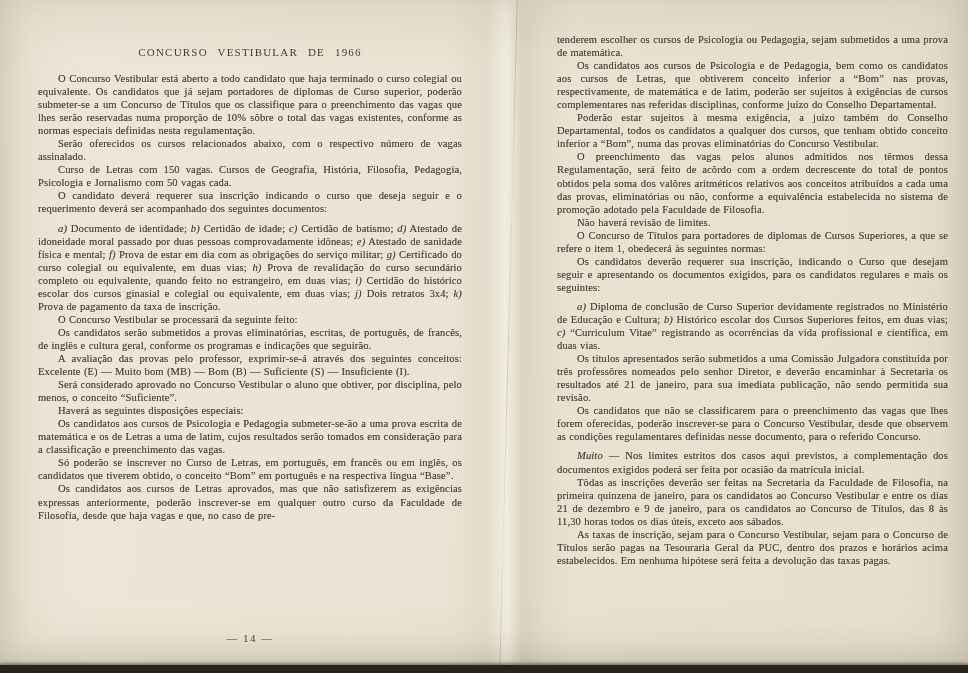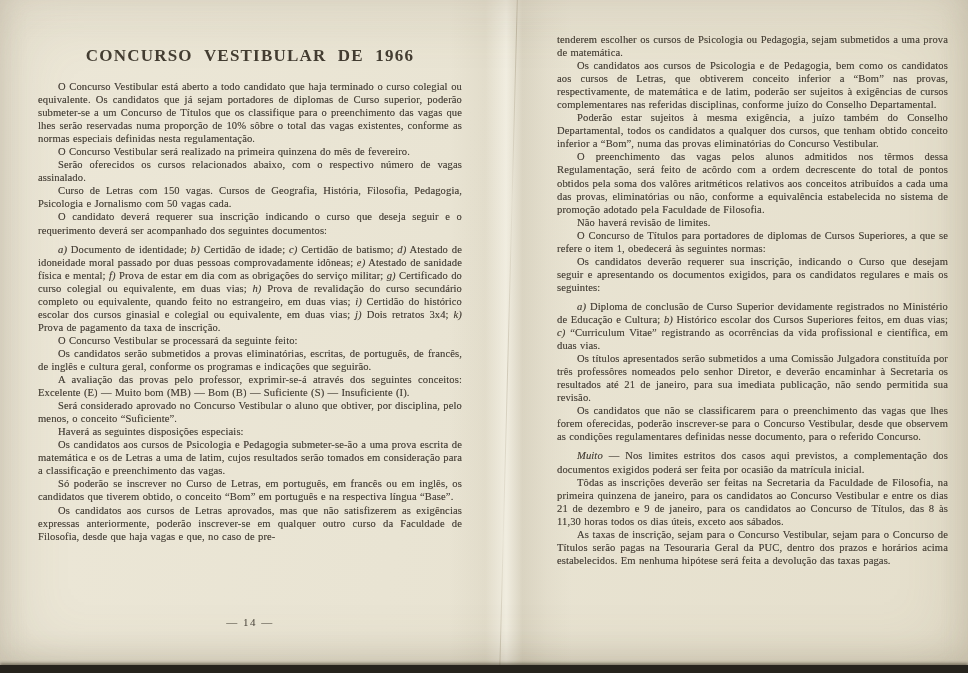--- a/index.html
+++ b/index.html
@@ -10,22 +10,22 @@
     overflow: hidden;
     background: linear-gradient(100deg, #ece7d7 0%, var(--paper, #e9e4d3) 45%, #e5dfcc 100%);
     font-family: "Liberation Serif", "DejaVu Serif", serif;
     color: var(--ink, #49433a);
   }
   .page { position: absolute; }
   .page-left  { left: 38px;  top: 46px; width: 424px; }
   .page-right { left: 557px; top: 33px; width: 391px; }
   .title {
     margin: 0 0 14px 0;
-    font-size: 17px;
-    font-weight: bold;
+    font-size: 11px;
+    font-weight: normal;
     text-align: center;
     letter-spacing: 1.2px;
     word-spacing: 6px;
     color: #433d32;
   }
   .body {
     font-size: 10.6px;
     line-height: 13.05px;
     letter-spacing: 0.1px;
     word-spacing: 0.5px;
@@ -34,20 +34,21 @@
   .para { margin: 0; text-indent: 20px; text-align: justify; }
   .para.no-indent { text-indent: 0; }
   .para.gap { margin-top: 6px; }
   .it { font-style: italic; }
   .page-number {
     position: absolute;
     text-align: center;
     font-size: 11px;
     letter-spacing: 1.5px;
     color: #49433a;
+    margin-top: 16px;
   }
   .pn-left  { left: 38px;  top: 616px; width: 424px; }
   .pn-right { left: 557px; top: 613px; width: 391px; }
   .gutter {
     position: absolute;
     left: 448px; top: 0; width: 124px; height: 100%;
     pointer-events: none;
     background: linear-gradient(90deg,
       rgba(101,88,62,0) 0%,
       rgba(101,88,62,0.05) 30%,
@@ -87,21 +88,20 @@
 </style>
 </head>
 <body>
 
 <div class="spread" style="--paper: #e9e4d3; --ink: #49433a; --edge: #26231d;">
 
   <div class="page page-left">
     <h1 class="title">CONCURSO VESTIBULAR DE 1966</h1>
     <div class="body">
         <p class="para"><span>O Concurso Vestibular está aberto a todo candidato que haja terminado o curso colegial ou equivalente. Os candidatos que já sejam portadores de diplomas de Curso superior, poderão submeter-se a um Concurso de Títulos que os classifique para o preenchimento das vagas que lhes serão reservadas numa proporção de 10% sôbre o total das vagas existentes, conforme as normas especiais definidas nesta regulamentação.</span></p>
-        <p class="para"><span>O Concurso Vestibular será realizado na primeira quinzena do mês de fevereiro.</span></p>
         <p class="para"><span>Serão oferecidos os cursos relacionados abaixo, com o respectivo número de vagas assinalado.</span></p>
         <p class="para"><span>Curso de Letras com 150 vagas. Cursos de Geografia, História, Filosofia, Pedagogia, Psicologia e Jornalismo com 50 vagas cada.</span></p>
         <p class="para"><span>O candidato deverá requerer sua inscrição indicando o curso que deseja seguir e o requerimento deverá ser acompanhado dos seguintes documentos:</span></p>
         <p class="para gap"><span class="it">a)</span><span> Documento de identidade; </span><span class="it">b)</span><span> Certidão de idade; </span><span class="it">c)</span><span> Certidão de batismo; </span><span class="it">d)</span><span> Atestado de idoneidade moral passado por duas pessoas comprovadamente idôneas; </span><span class="it">e)</span><span> Atestado de sanidade física e mental; </span><span class="it">f)</span><span> Prova de estar em dia com as obrigações do serviço militar; </span><span class="it">g)</span><span> Certificado do curso colegial ou equivalente, em duas vias; </span><span class="it">h)</span><span> Prova de revalidação do curso secundário completo ou equivalente, quando feito no estrangeiro, em duas vias; </span><span class="it">i)</span><span> Certidão do histórico escolar dos cursos ginasial e colegial ou equivalente, em duas vias; </span><span class="it">j)</span><span> Dois retratos 3x4; </span><span class="it">k)</span><span> Prova de pagamento da taxa de inscrição.</span></p>
         <p class="para"><span>O Concurso Vestibular se processará da seguinte feito:</span></p>
         <p class="para"><span>Os candidatos serão submetidos a provas eliminatórias, escritas, de português, de francês, de inglês e cultura geral, conforme os programas e indicações que seguirão.</span></p>
         <p class="para"><span>A avaliação das provas pelo professor, exprimir-se-á através dos seguintes conceitos: Excelente (E) — Muito bom (MB) — Bom (B) — Suficiente (S) — Insuficiente (I).</span></p>
         <p class="para"><span>Será considerado aprovado no Concurso Vestibular o aluno que obtiver, por disciplina, pelo menos, o conceito “Suficiente”.</span></p>
         <p class="para"><span>Haverá as seguintes disposições especiais:</span></p>
         <p class="para"><span>Os candidatos aos cursos de Psicologia e Pedagogia submeter-se-ão a uma prova escrita de matemática e os de Letras a uma de latim, cujos resultados serão tomados em consideração para a classificação e preenchimento das vagas.</span></p>

